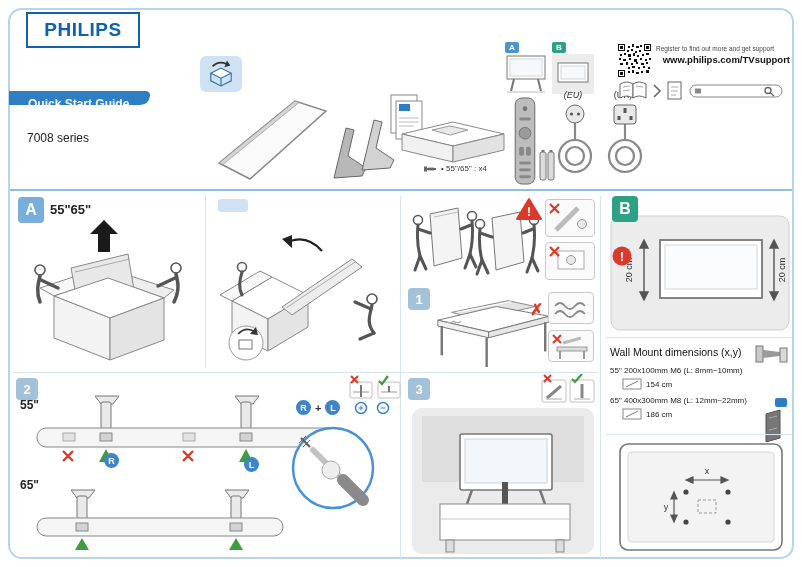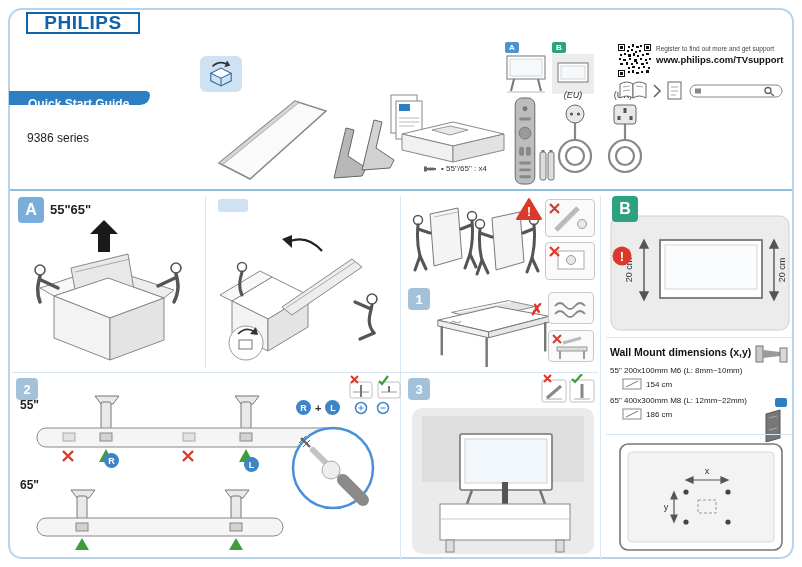--- a/index.html
+++ b/index.html
@@ -2,21 +2,21 @@
 <html><head>
 <meta charset="utf-8">
 <style>
   * { margin:0; padding:0; box-sizing:border-box; }
   html,body { background:#fff; }
   body { font-family:"Liberation Sans", sans-serif; color:#333; }
   .page { position:relative; width:802px; height:567px; background:#fff; overflow:hidden; }
   .abs { position:absolute; }
   .frame { position:absolute; left:8px; top:8px; width:786px; height:551px;
            border:2px solid #b9d4ea; border-radius:14px; }
-  .logo-box { position:absolute; left:26px; top:12px; width:114px; height:22px;
+  .logo-box { position:absolute; left:26px; top:12px; width:114px; height:36px;
               background:#fff; border:2px solid #0f62ac; display:flex; align-items:center; justify-content:center; z-index:3;}
   .logo-text { color:#0f62ac; font-weight:bold; font-size:19px; letter-spacing:.5px; }
   .tv-bar { position:absolute; left:9px; top:58px; width:141px; height:29px; background:#1c3a6e;
             color:#fff; font-weight:bold; font-size:15px; line-height:29px; padding-left:19px;
             border-radius:0 6px 6px 0; z-index:3;}
   .qsg-bar { position:absolute; left:9px; top:91px; width:141px; height:14px; background:#2d7ec2;
              color:#fff; font-weight:bold; font-size:12px; line-height:26px; padding-left:19px;
              border-radius:0 6px 14px 0; z-index:3;}
   .series { position:absolute; left:27px; top:131px; font-size:12px; color:#222; }
   .tag { position:absolute; display:flex; align-items:center; justify-content:center;
@@ -26,45 +26,45 @@
   .tag-step { width:22px; height:22px; background:#a3c2da; font-size:13px; }
   .mini-tag { position:absolute; width:14px; height:11px; border-radius:2px; color:#fff;
               font-size:8px; font-weight:bold; display:flex; align-items:center; justify-content:center; z-index:4;}
   .hline { position:absolute; background:#8fbede; height:2px; }
   .hline-light { position:absolute; background:#d6e6f3; height:1px; }
   .vline { position:absolute; background:#d6e6f3; width:1px; }
   .sizes-label { position:absolute; left:50px; top:202px; font-weight:bold; font-size:13px; color:#222; }
   .size-label { position:absolute; font-weight:bold; font-size:12px; color:#222; }
   .cable-label { position:absolute; width:46px; text-align:center; font-size:9px; color:#333; }
   .register-line { font-size:6.5px; color:#444; }
-  .support-url { font-size:9.5px; color:#111; margin-top:2px; font-weight:bold; }
+  .support-url { font-size:9.5px; color:#111; margin-top:2px; font-weight:bold;text-align:right; }
   .note-row { position:absolute; display:flex; align-items:center; gap:3px; }
   .note-text { font-size:8px; color:#333; }
   .spec-text { position:absolute; font-size:8px; color:#222; }
-  .wall-title { position:absolute; font-size:10.5px; font-weight:bold; color:#111; }
+  .wall-title { position:absolute; font-size:10.5px; font-weight:normal; color:#111; }
   .dist-row { position:absolute; display:flex; align-items:center; gap:4px; font-size:8px; color:#222; }
   .badge { display:inline-flex; align-items:center; justify-content:center; width:15px; height:15px;
            border-radius:50%; background:#3d85c8; color:#fff; font-size:9px; font-weight:bold; flex:none;}
   .rl-group { position:absolute; display:flex; align-items:center; gap:4px; font-weight:bold; font-size:11px; color:#333; z-index:5;}
   .inset { position:absolute; background:#fafafa; border:1px solid #c9c9c9; border-radius:4px; overflow:hidden; }
   .markx-big { position:absolute; color:#d93a2b; font-weight:bold; font-size:16px; z-index:5; }
   .blank-chip { position:absolute; background:#cfe2f3; border-radius:3px; }
   svg { display:block; }
 </style>
 </head>
 <body>
 
 <div class="page">
   <div class="frame"></div>
 
   <div class="logo-box">
     <span class="logo-text">PHILIPS</span>
   </div>
   <div class="qsg-bar">Quick Start Guide</div>
-  <div class="series">9386 series</div>
+  <div class="series">7008 series</div>
 
   <div class="abs" style="left:200px; top:56px; width:42px; height:36px; background:#cfe2f3; border-radius:6px; display:flex; align-items:center; justify-content:center;">
     <svg width="34" height="28" viewBox="0 0 40 32">
       <path d="M8 15 L20 9 L32 15 L20 21 Z" fill="#fff" stroke="#2e6da4" stroke-width="1.3"></path>
       <path d="M8 15 L8 24 L20 30 L32 24 L32 15" fill="none" stroke="#2e6da4" stroke-width="1.3"></path>
       <line x1="20" y1="21" x2="20" y2="30" stroke="#2e6da4" stroke-width="1.3"></line>
       <path d="M10 7 Q17 0 26 4" fill="none" stroke="#333" stroke-width="2"></path>
       <polygon points="27,0 31,6 24,8" fill="#333"></polygon>
     </svg>
   </div>

